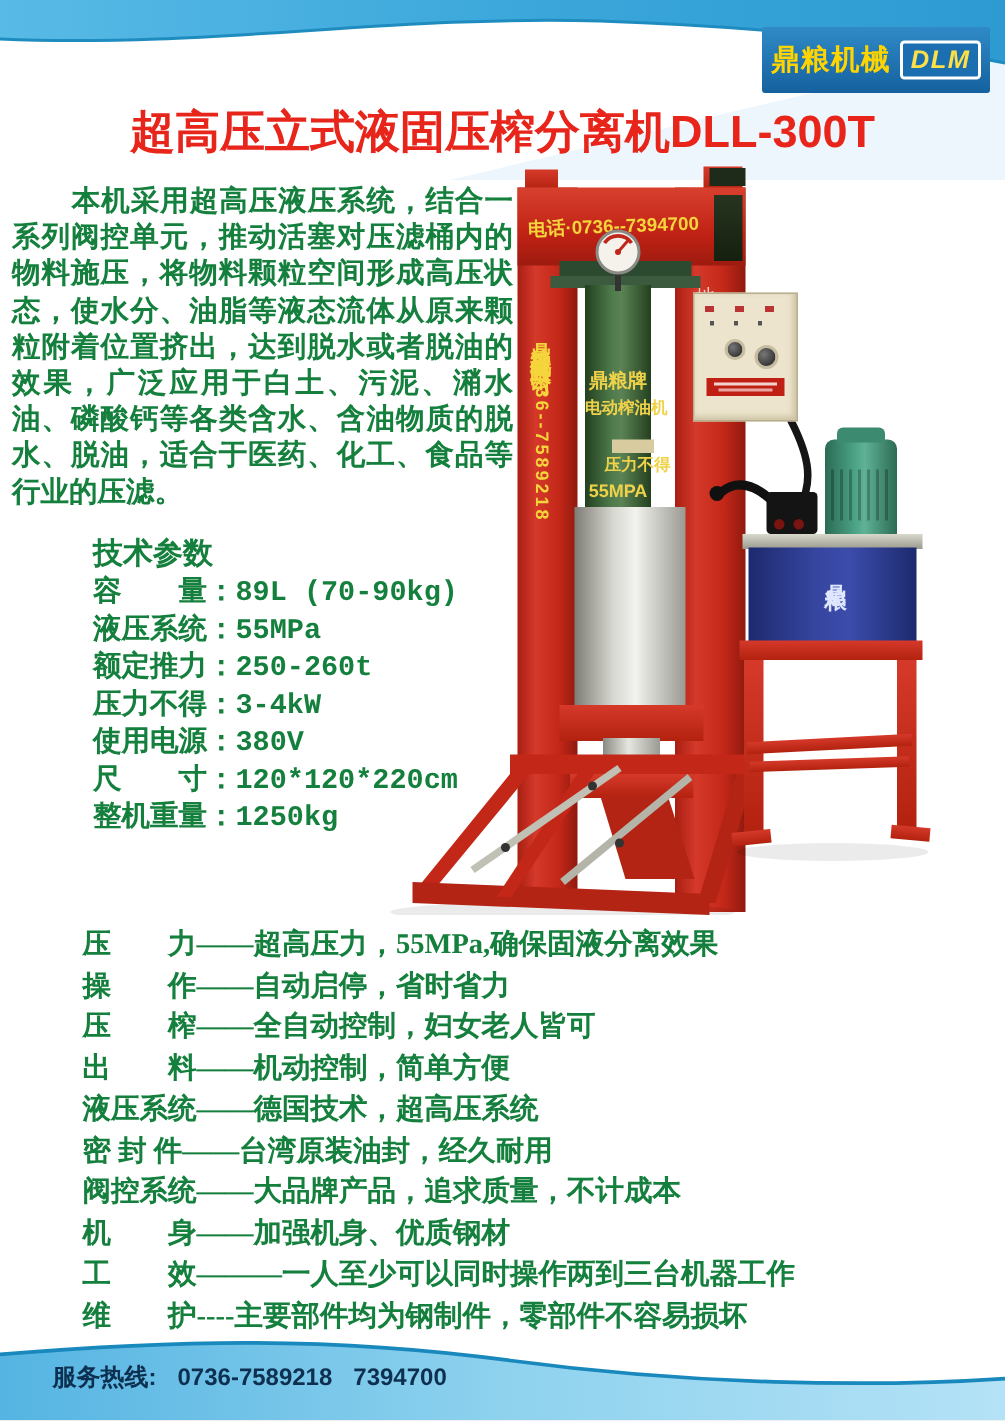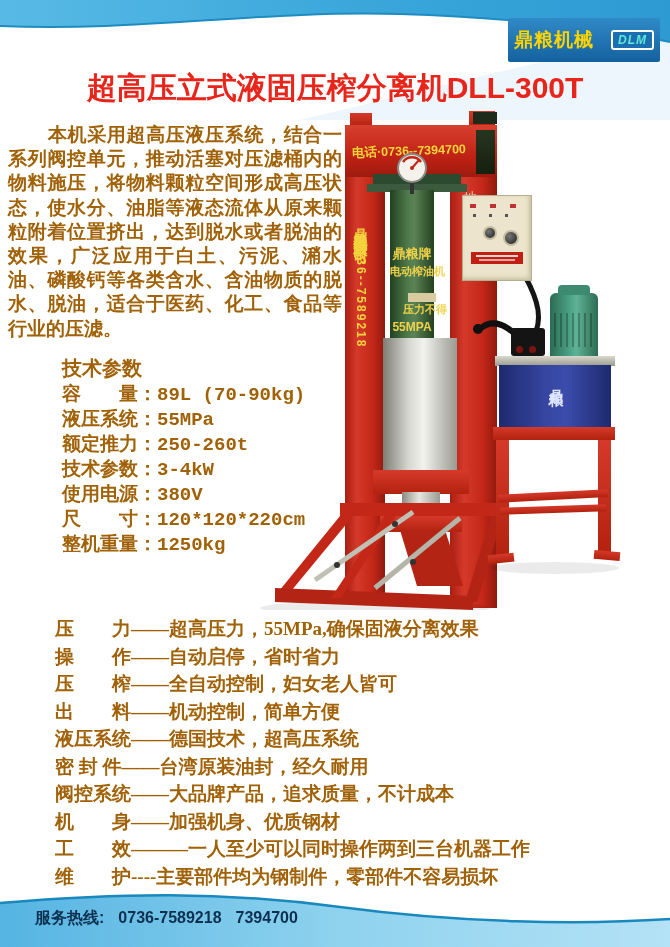--- a/index.html
+++ b/index.html
@@ -5,26 +5,26 @@
   html,body{margin:0;padding:0;background:#e9e9e9;}
   .page{position:relative;width:670px;height:947px;background:#ffffff;overflow:hidden;
         font-family:"Liberation Sans",sans-serif;}
   .abs{position:absolute;}
   
   .topwave,.botwave{left:0;width:670px;pointer-events:none;}
   .brand{left:508px;top:18px;width:152px;height:44px;display:flex;align-items:center;
          background:linear-gradient(180deg,#2f8ac6,#15619f);border-radius:2px;padding:0 6px;box-sizing:border-box;}
   .brand-name{color:#ffd400;font-weight:bold;font-size:19px;letter-spacing:1px;flex:1;
               font-family:"Liberation Sans",sans-serif;}
-  .brand-mark{background:#1b6fb0;border:2px solid #fff;border-radius:3px;color:#5eead4;
-              font-weight:bold;font-style:italic;font-size:12px;padding:1px 5px;letter-spacing:1px;}
+  .brand-mark{background:#1b6fb0;border:2px solid #fff;border-radius:3px;color:#fde047;
+              font-weight:bold;font-style:italic;font-size:17px;padding:1px 5px;letter-spacing:1px;}
   .title{left:0;top:68px;width:670px;text-align:center;color:#e8251b;font-weight:900;
          font-size:30px;letter-spacing:0px;font-family:"Liberation Sans",sans-serif;white-space:nowrap;}
   
-  .serif{font-family:"Liberation Serif",serif;font-weight:700;color:#a16207;}
+  .serif{font-family:"Liberation Serif",serif;font-weight:700;color:#15803d;}
   .intro{left:8px;top:123px;width:334px;font-size:19px;line-height:24.2px;
          text-align:justify;text-indent:2.1em;}
   .specs-head{left:62px;top:355px;font-size:20px;}
   .spec-row{left:62px;font-size:19px;white-space:nowrap;}
   .spec-val{font-family:"Liberation Mono",monospace;font-weight:700;}
   .feature{left:55px;font-size:19px;white-space:nowrap;}
   .hotline{left:35px;top:908px;font-size:16px;font-weight:bold;color:#0e3050;z-index:5;white-space:nowrap;}
   .hotline span{margin-right:14px;}
   
   #machine{left:245px;top:110px;width:425px;height:500px;}
@@ -76,21 +76,21 @@
   </div>
 
   <div class="abs title">超高压立式液固压榨分离机DLL-300T</div>
 
   <div class="abs serif intro">本机采用超高压液压系统，结合一系列阀控单元，推动活塞对压滤桶内的物料施压，将物料颗粒空间形成高压状态，使水分、油脂等液态流体从原来颗粒附着位置挤出，达到脱水或者脱油的效果，广泛应用于白土、污泥、潲水油、磷酸钙等各类含水、含油物质的脱水、脱油，适合于医药、化工、食品等行业的压滤。</div>
 
   <div class="abs serif specs-head">技术参数</div>
   <div class="abs serif spec-row" style="top:381px"><span>容　　量：</span><span class="spec-val">89L (70-90kg)</span></div>
   <div class="abs serif spec-row" style="top:406px"><span>液压系统：</span><span class="spec-val">55MPa</span></div>
   <div class="abs serif spec-row" style="top:431px"><span>额定推力：</span><span class="spec-val">250-260t</span></div>
-  <div class="abs serif spec-row" style="top:456px"><span>技术参数：</span><span class="spec-val">3-4kW</span></div>
+  <div class="abs serif spec-row" style="top:456px"><span>压力不得：</span><span class="spec-val">3-4kW</span></div>
   <div class="abs serif spec-row" style="top:481px"><span>使用电源：</span><span class="spec-val">380V</span></div>
   <div class="abs serif spec-row" style="top:506px"><span>尺　　寸：</span><span class="spec-val">120*120*220cm</span></div>
   <div class="abs serif spec-row" style="top:531px"><span>整机重量：</span><span class="spec-val">1250kg</span></div>
 
   <div class="abs serif feature" style="top:616px">压　　力——超高压力，55MPa,确保固液分离效果</div>
   <div class="abs serif feature" style="top:643.5px">操　　作——自动启停，省时省力</div>
   <div class="abs serif feature" style="top:671px">压　　榨——全自动控制，妇女老人皆可</div>
   <div class="abs serif feature" style="top:698.5px">出　　料——机动控制，简单方便</div>
   <div class="abs serif feature" style="top:726px">液压系统——德国技术，超高压系统</div>
   <div class="abs serif feature" style="top:753.5px">密 封 件——台湾原装油封，经久耐用</div>

